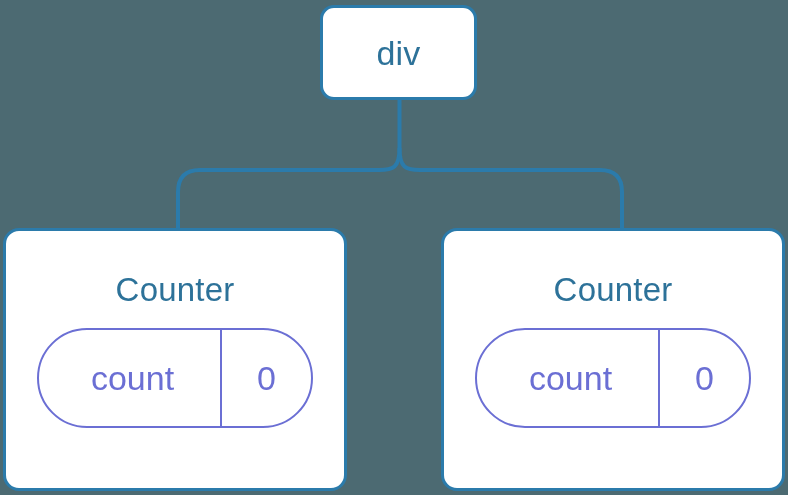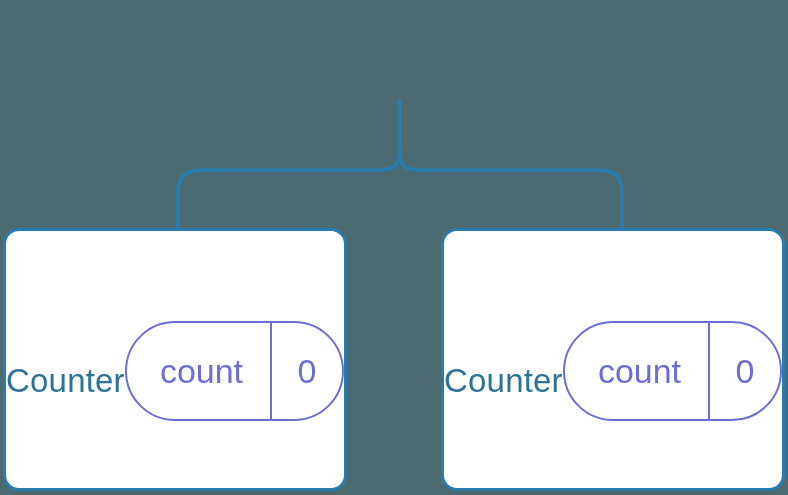--- a/index.html
+++ b/index.html
@@ -56,21 +56,21 @@
     letter-spacing: 0.2px;
     line-height: 1;
   }
 
   
   .component-card {
     width: 344px;
     height: 263px;
     border-radius: 16px;
     display: flex;
-    flex-direction: row;
+    flex-direction: column;
     align-items: center;
   }
   #component-card-left  { left: 3px;   top: 228px; }
   #component-card-right { left: 441px; top: 228px; }
 
   .component-title {
     margin-top: 42px;
     font-size: 33px;
     color: #2d7299;
     line-height: 1;
@@ -118,20 +118,23 @@
 
     <path d="M 399.5 148 C 399.5 168 393 170 379 170
              L 200 170 Q 178 170 178 192
              L 178 228" stroke="#2b7bab" stroke-width="4" stroke-linecap="butt"></path>
 
     <path d="M 399.5 148 C 399.5 168 406 170 420 170
              L 600 170 Q 622 170 622 192
              L 622 228" stroke="#2b7bab" stroke-width="4" stroke-linecap="butt"></path>
   </svg>
 
+  <div class="node" id="root-node">
+    <span class="node-label">div</span>
+  </div>
 
   <div class="node component-card" id="component-card-left">
     <span class="component-title">Counter</span>
     <div class="state-pill">
       <span class="state-key">count</span>
       <span class="state-value">0</span>
     </div>
   </div>
 
   <div class="node component-card" id="component-card-right">

